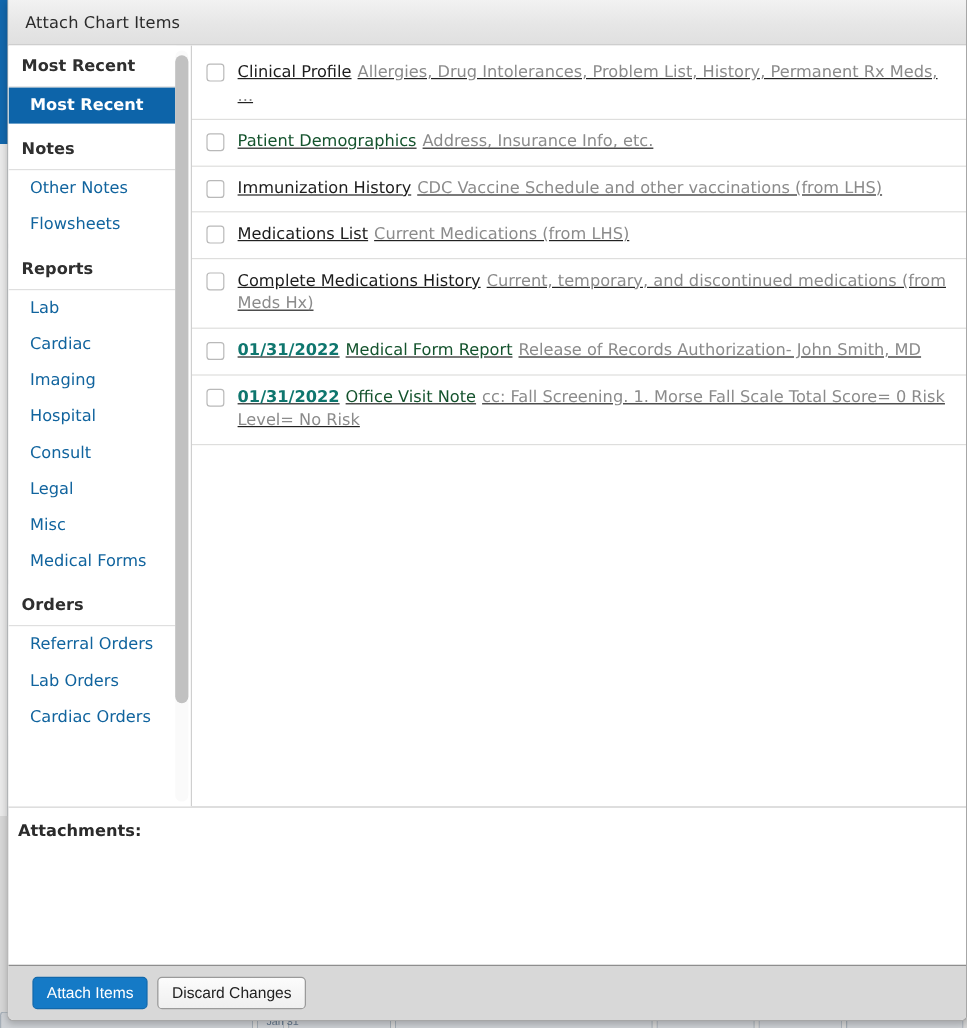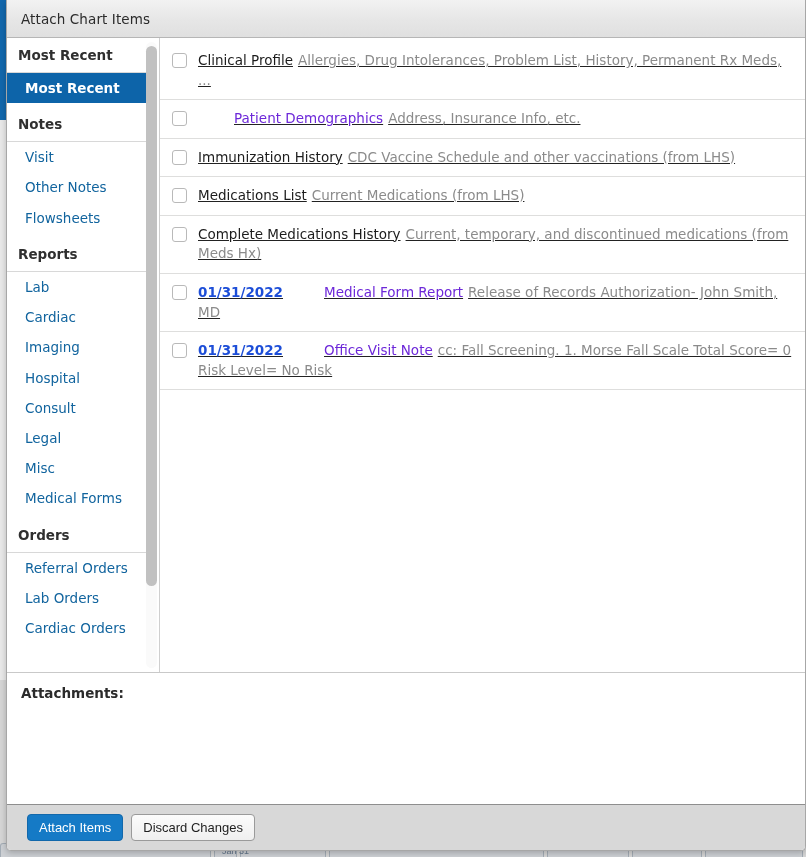--- a/index.html
+++ b/index.html
@@ -198,42 +198,41 @@
     margin-right: 11px;
     cursor: pointer;
   }
   .row-text {
     flex: 1;
     line-height: 1.45;
     font-size: 13.5px;
   }
   .row-date {
     font-weight: bold;
-    color: #1d4ed8;
+    color: #0f766e;
     margin-right: 5px;
   }
   .row-title {
     font-weight: normal;
     color: #1c1c1c;
     margin-right: 5px;
   }
   .row-title.link {
-    color: #6d28d9;
-    margin-left: 36px;
+    color: #14532d;
   }
   .row-desc {
     color: #8b8b8b;
   }
 
   
   #attachments {
     flex: 1;
     border-top: 1px solid #c9c9c9;
     background: #fff;
-    padding: 12px 14px 0 14px;
+    padding: 12px 14px 0 8px;
     box-sizing: border-box;
   }
   #attachments-label {
     font-weight: bold;
     font-size: 13.5px;
     color: #2b2b2b;
     margin-bottom: 6px;
   }
   #attachments-hint {
     font-style: italic;
@@ -297,21 +296,20 @@
   </div>
 
   <div id="dialog-body">
 
     <div id="sidebar">
       <div id="sidebar-scroll">
           <div class="side-group-header">Most Recent</div>
           <div class="side-item selected">Most Recent</div>
           <div class="side-spacer"></div>
           <div class="side-group-header">Notes</div>
-          <div class="side-item">Visit</div>
           <div class="side-item">Other Notes</div>
           <div class="side-item">Flowsheets</div>
           <div class="side-spacer"></div>
           <div class="side-group-header">Reports</div>
           <div class="side-item">Lab</div>
           <div class="side-item">Cardiac</div>
           <div class="side-item">Imaging</div>
           <div class="side-item">Hospital</div>
           <div class="side-item">Consult</div>
           <div class="side-item">Legal</div>

